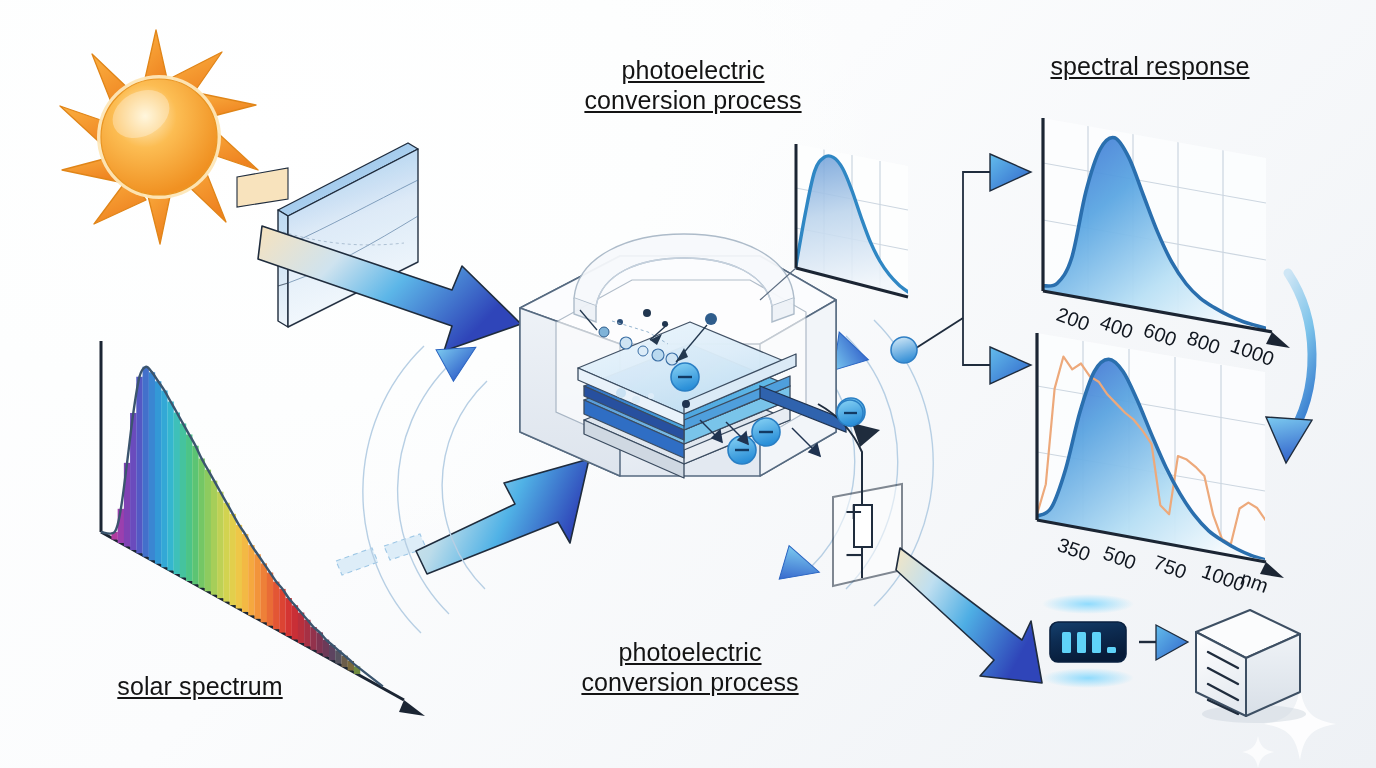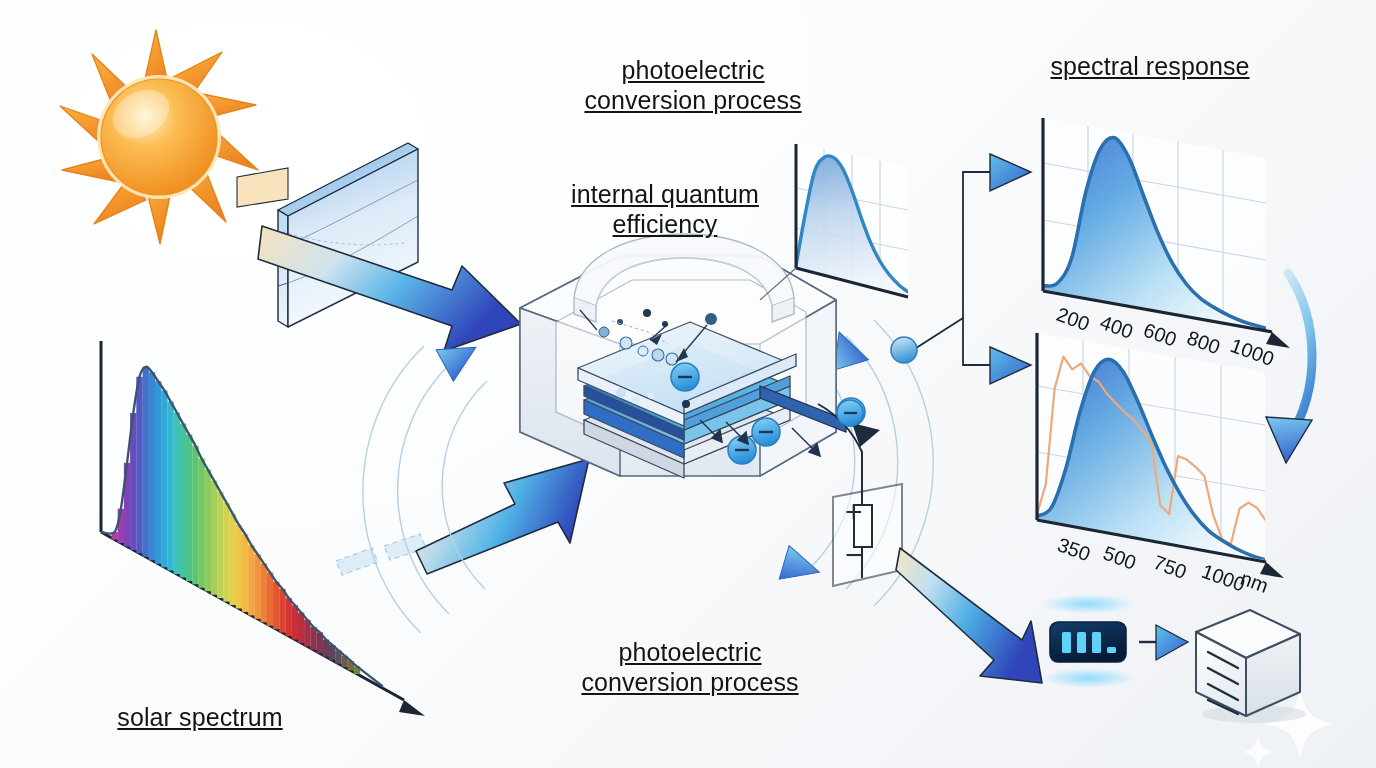--- a/index.html
+++ b/index.html
@@ -542,25 +542,23 @@
         <line x1="1208" y1="668" x2="1238" y2="684"></line>
         <line x1="1208" y1="684" x2="1238" y2="700"></line>
         <line x1="1208" y1="700" x2="1238" y2="714"></line>
       </g>
     </g>
   </svg>
 
   <div class="lbl" style="left:548px;top:56px;width:290px;">photoelectric
 conversion process</div>
 
-  <div class="lbl" style="left:540px;top:180px;width:250px;text-align:center;">internal quantum
-efficiency</div>
 
   <div class="lbl" style="left:1000px;top:52px;width:300px;">spectral response</div>
 
-  <div class="lbl" style="left:70px;top:672px;width:260px;margin-top:31px;">solar spectrum</div>
+  <div class="lbl" style="left:70px;top:672px;width:260px;">solar spectrum</div>
 
   <div class="lbl" style="left:540px;top:638px;width:300px;">photoelectric
 conversion process</div>
 
   <div style="position:absolute;left:845px;top:495px;font-size:30px;color:#1f2c3d;">+</div>
   <div style="position:absolute;left:845px;top:538px;font-size:30px;color:#1f2c3d;">−</div>
 </div>
 
 </body></html>

